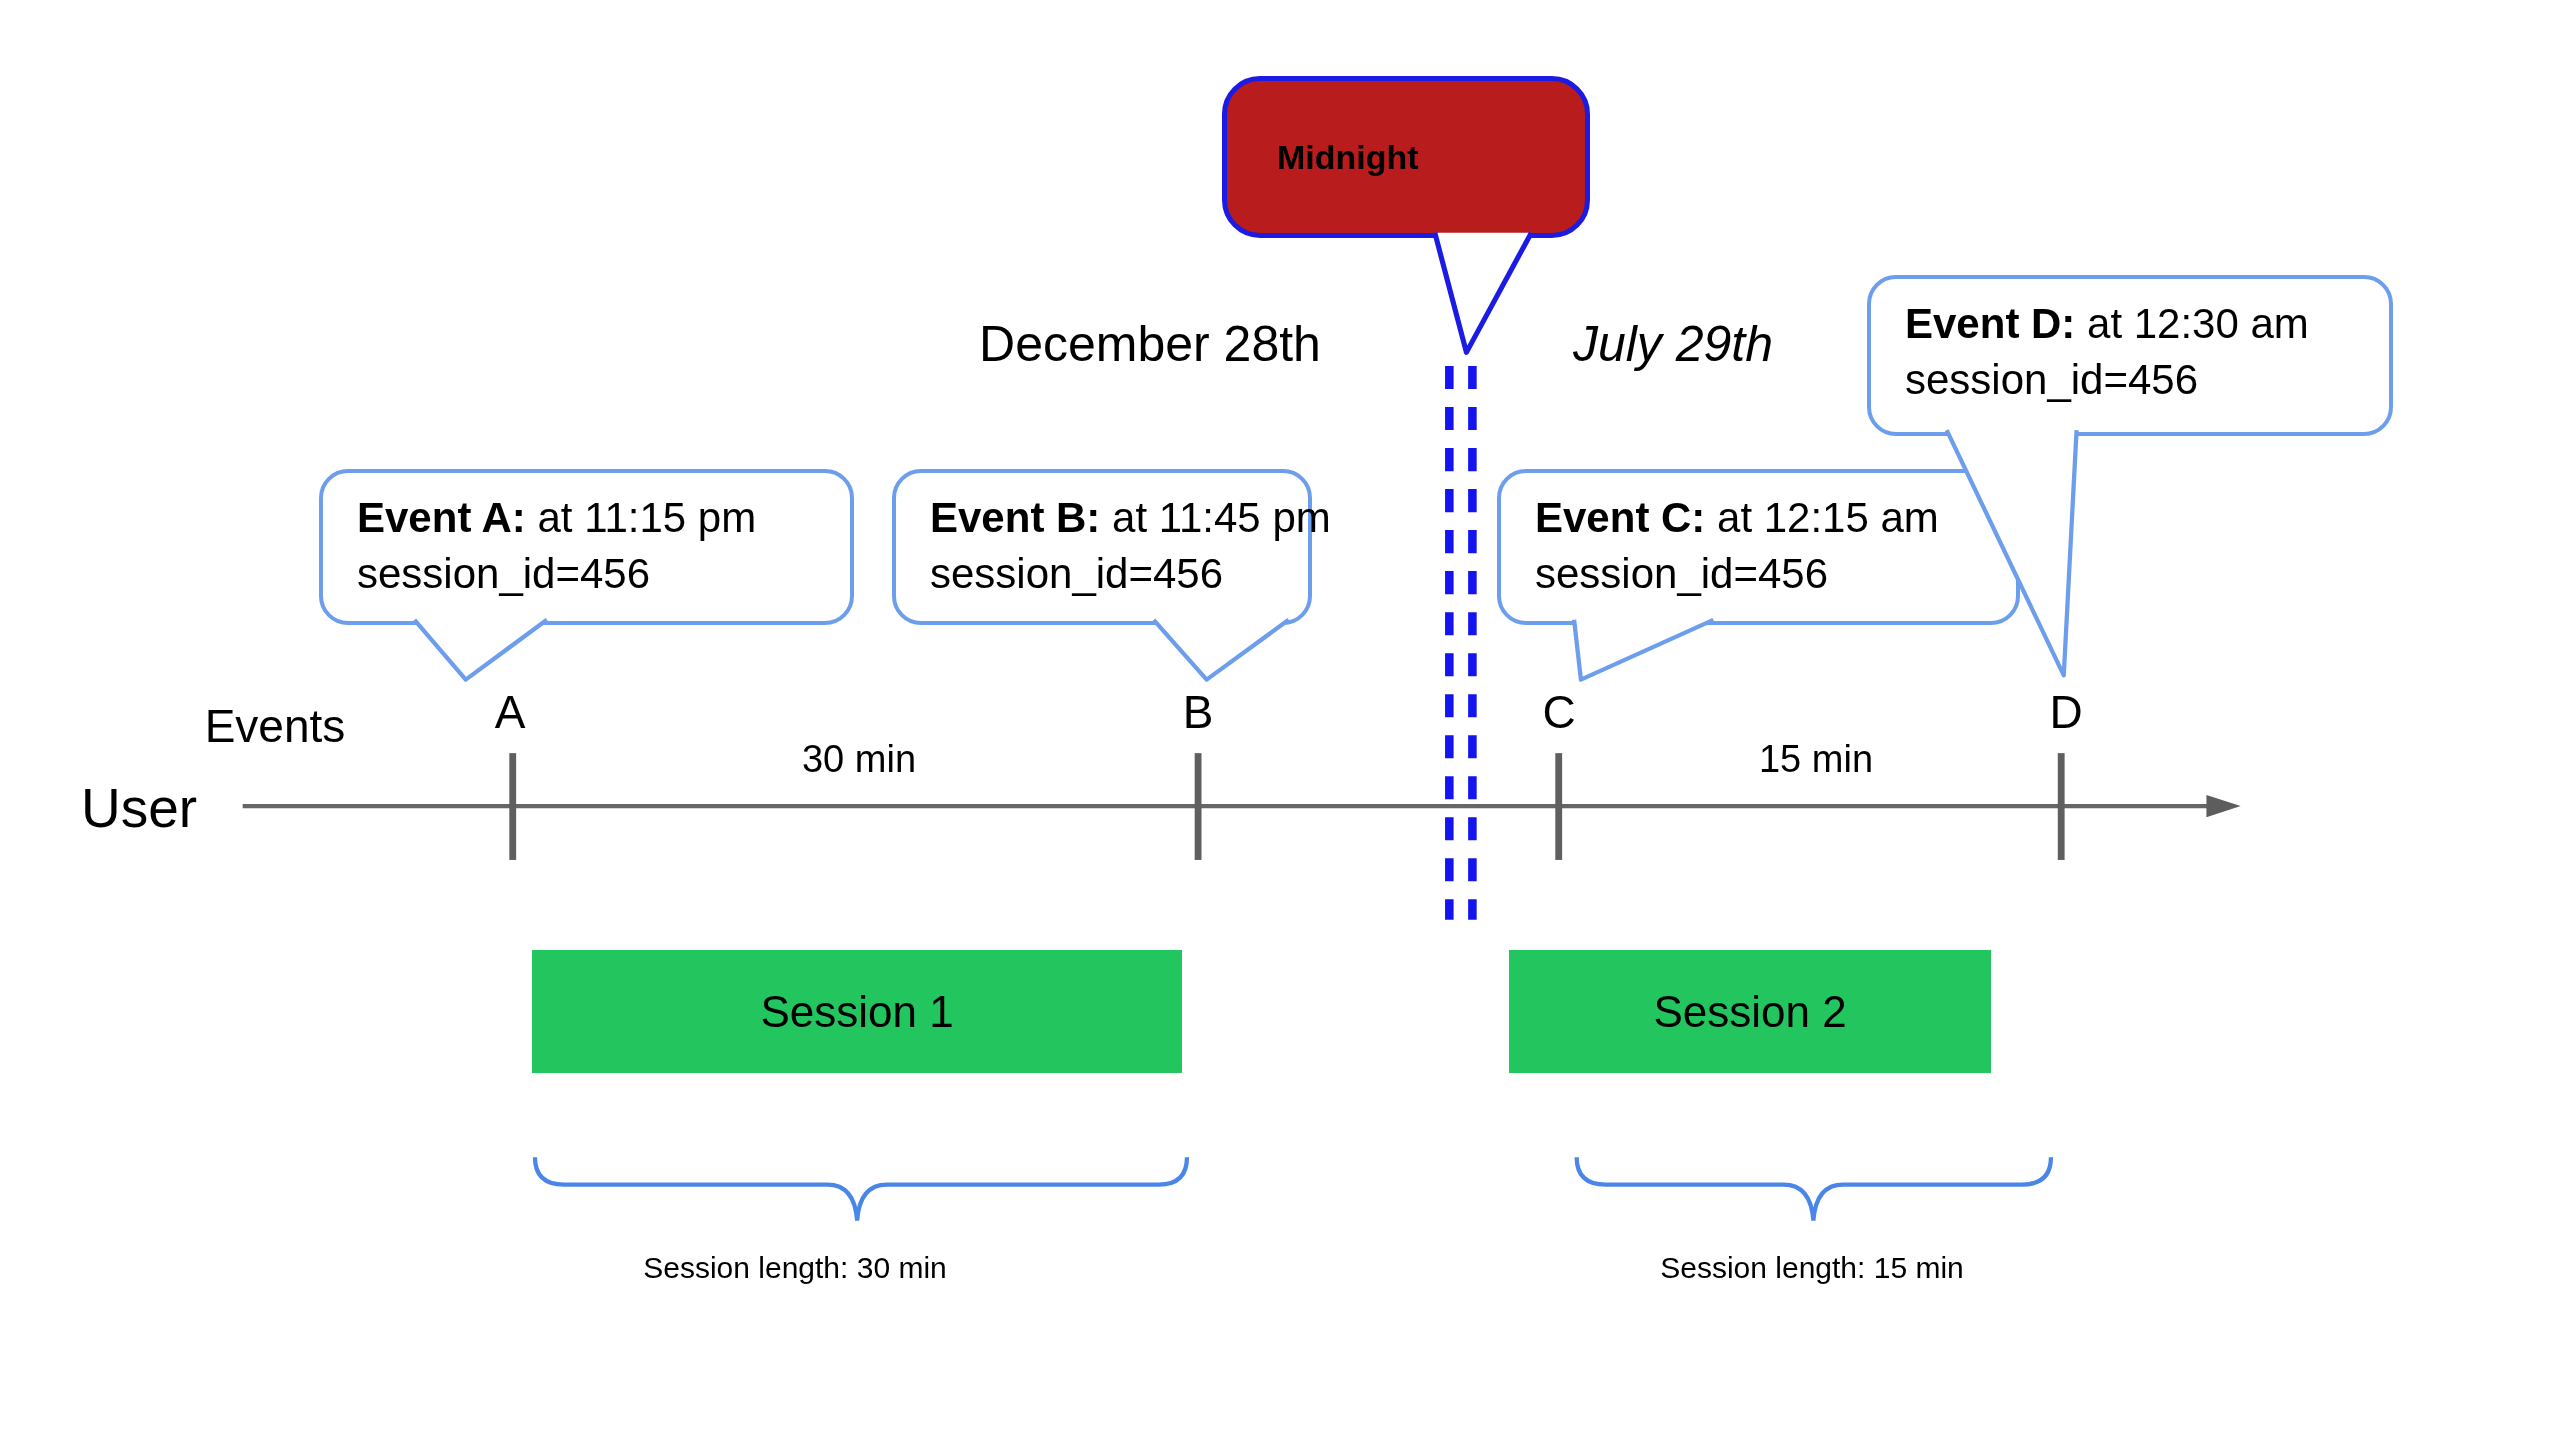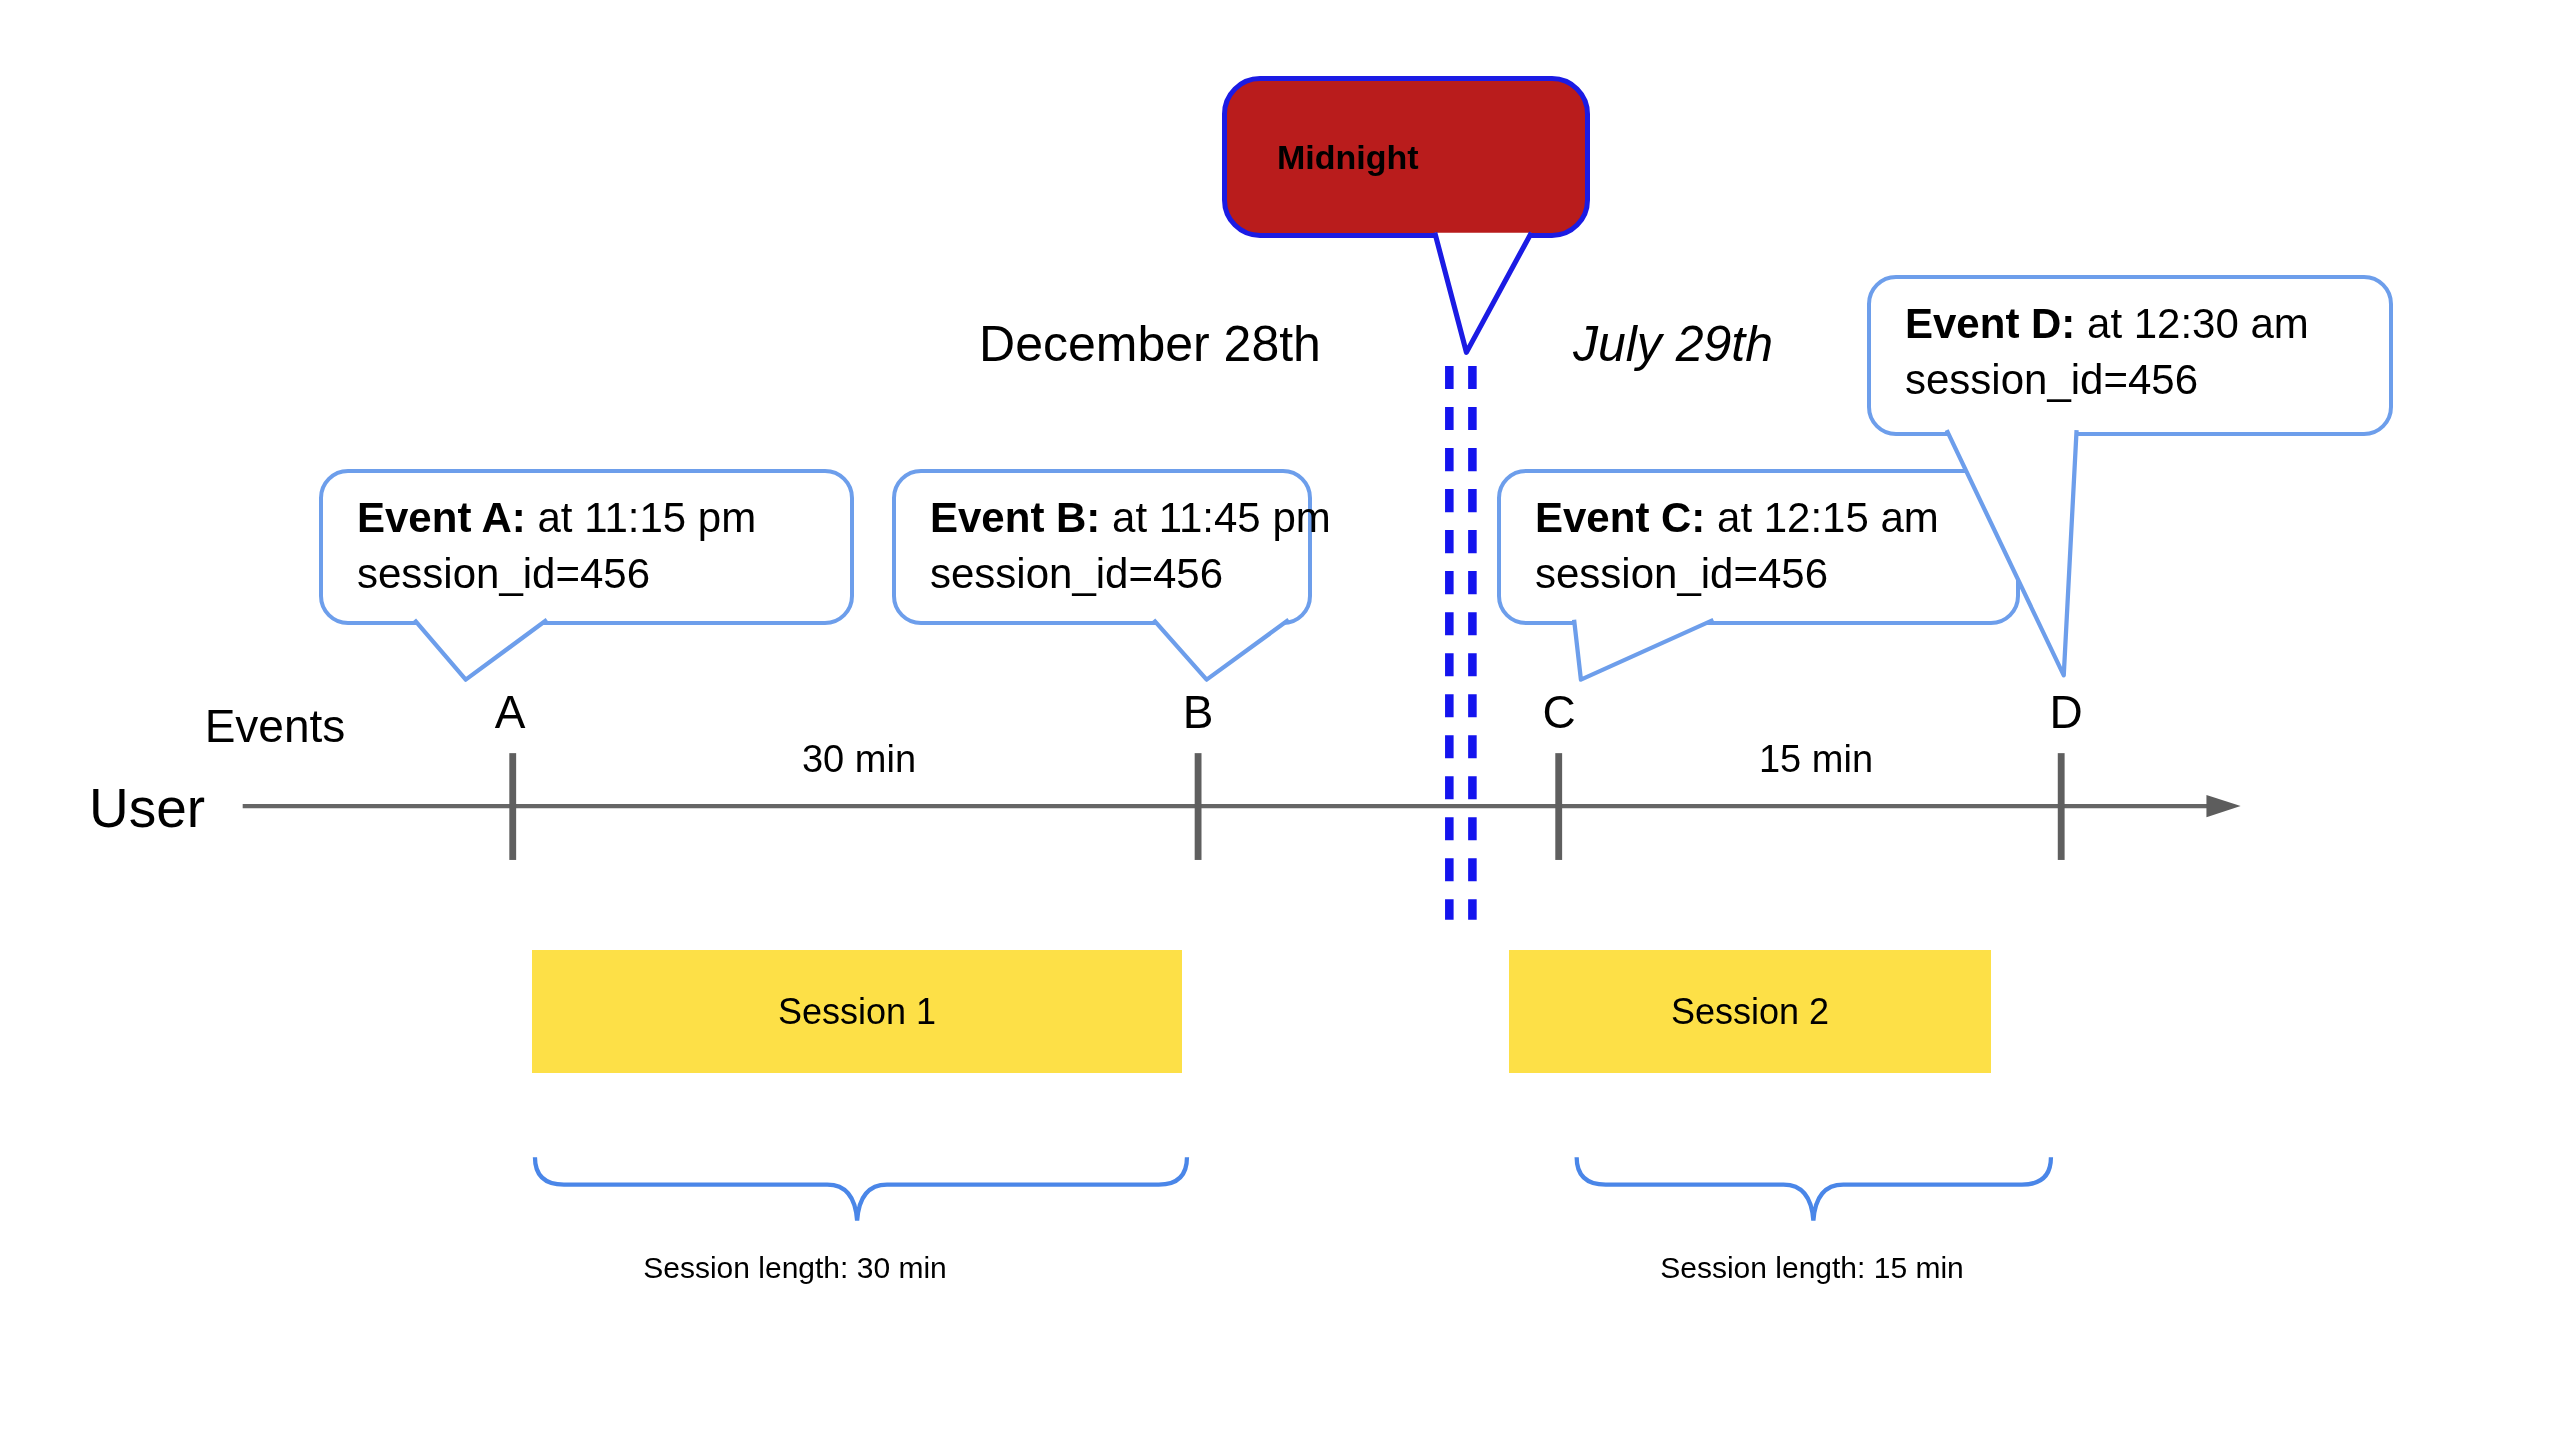--- a/index.html
+++ b/index.html
@@ -15,22 +15,22 @@
     padding:17px 20.5px 0 34px;white-space:nowrap;
   }
   .callout .t-bold{font-weight:bold;}
   
   .midnight{
     position:absolute;background:#b91c1c;border:5.1px solid #1b1be4;border-radius:38px;
     box-sizing:border-box;display:flex;align-items:center;
     font-size:34px;font-weight:bold;padding-left:50px;
   }
   .session-box{
-    position:absolute;background:#fde047;display:flex;align-items:center;justify-content:center;
-    font-size:36px;
+    position:absolute;background:#22c55e;display:flex;align-items:center;justify-content:center;
+    font-size:44px;
   }
   .date-label{position:absolute;font-size:50px;white-space:nowrap;}
   .tick-label{position:absolute;font-size:46px;white-space:nowrap;}
   .interval-label{position:absolute;font-size:38px;white-space:nowrap;}
   .length-label{position:absolute;font-size:30px;white-space:nowrap;}
   .events-label{position:absolute;font-size:46px;white-space:nowrap;}
   .user-label{position:absolute;font-size:55px;white-space:nowrap;}
   svg.overlay{position:absolute;left:0;top:0;pointer-events:none;}
 </style>
 </head>
@@ -59,21 +59,21 @@
     <div><span class="t-bold">Event C:</span><span> at 12:15 am</span></div>
     <div>session_id=456</div>
   </div>
 
   <div class="callout" style="left:1867px;top:275px;width:526px;height:161px;">
     <div><span class="t-bold">Event D:</span><span> at 12:30 am</span></div>
     <div>session_id=456</div>
   </div>
 
   <div class="events-label center-x" style="left:275px;top:699px;">Events</div>
-  <div class="user-label" style="left:81px;top:776px;margin-left:8px;">User</div>
+  <div class="user-label" style="left:81px;top:776px;">User</div>
 
   <div class="tick-label center-x" style="left:510px;top:685px;">A</div>
   <div class="tick-label center-x" style="left:1198px;top:685px;">B</div>
   <div class="tick-label center-x" style="left:1559px;top:685px;">C</div>
   <div class="tick-label center-x" style="left:2066px;top:685px;">D</div>
 
   <div class="interval-label center-x" style="left:859px;top:738px;">30 min</div>
   <div class="interval-label center-x" style="left:1816px;top:738px;">15 min</div>
 
   <div class="session-box" style="left:532px;top:950px;width:650px;height:123px;">

